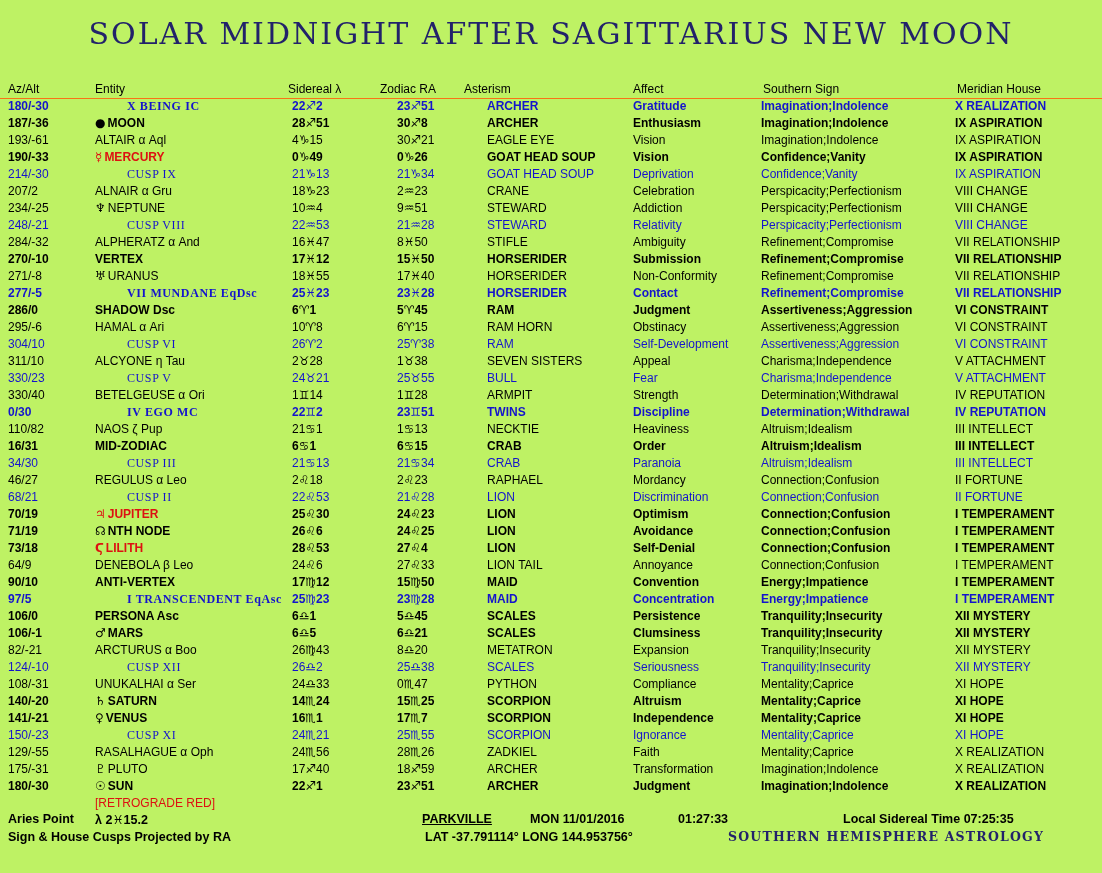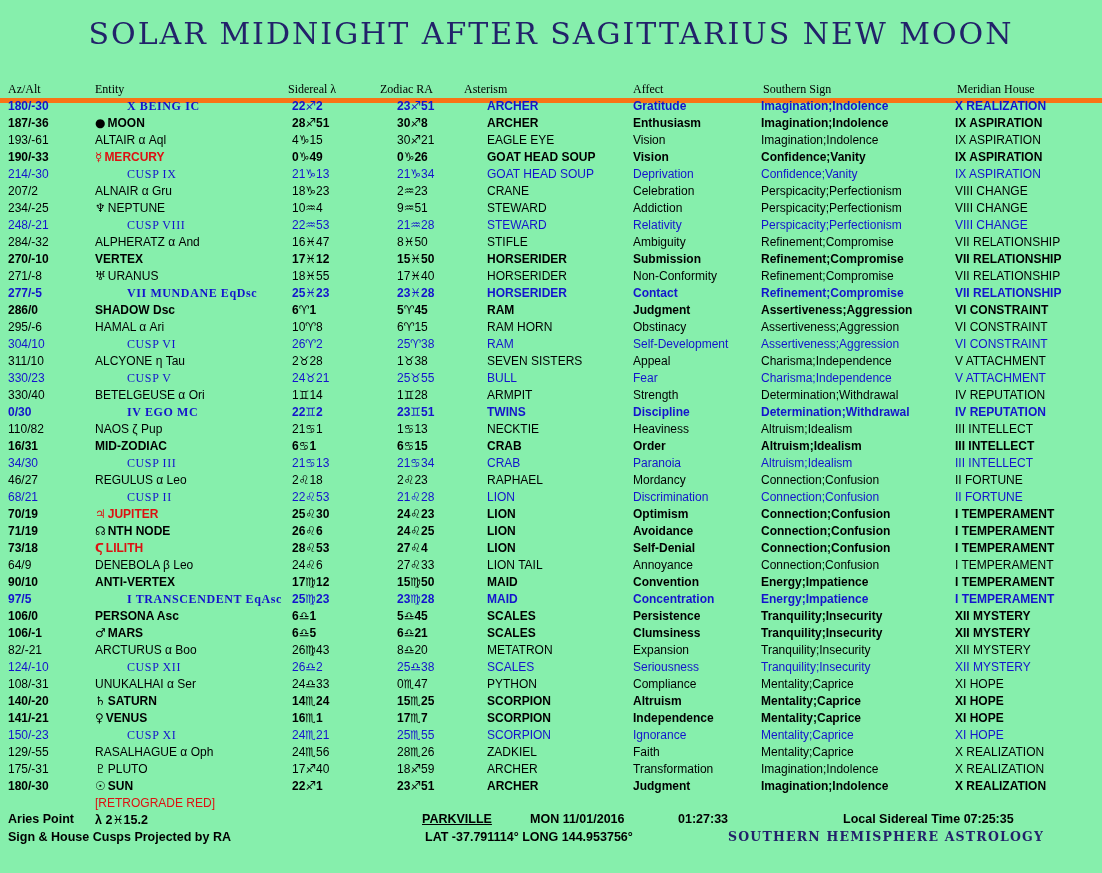--- a/index.html
+++ b/index.html
@@ -1,23 +1,23 @@
 <!DOCTYPE html>
 <html style="--blue: #1414cc; --navy: #22226a; --red: #dd1111;"><head>
 <meta charset="utf-8">
 <style>
   html,body{margin:0;padding:0;background:#fff;}
-  #page{position:relative;width:1102px;height:873px;background:#86efac;overflow:hidden;
+  #page{position:relative;width:1102px;height:873px;background:#bef264;overflow:hidden;
         font-family:"Liberation Sans","DejaVu Sans",sans-serif;color:#000;}
   .title{position:absolute;top:16px;left:0;width:100%;text-align:center;
          font-family:"DejaVu Serif","Liberation Serif",serif;font-size:30px;font-weight:500;
          letter-spacing:2px;color:var(--navy,#22226a);white-space:nowrap;}
   
   .hdr{position:absolute;top:81px;left:0;width:1102px;height:17px;font-size:12px;
-       border-bottom:5px solid #f97316;font-family:Liberation Serif, serif;}
+       border-bottom:1px solid #f97316;}
   .hdr span{position:absolute;top:1px;white-space:nowrap;}
   .h0{left:8px}.h1{left:95px}.h2{left:288px}.h3{left:380px}.h4{left:464px}
   .h5{left:633px}.h6{left:763px}.h7{left:957px}
   
   #rows{position:absolute;top:98px;left:0;width:990px;}
   .row{position:relative;height:17px;font-size:12px;white-space:nowrap;}
   .row > span{position:absolute;top:1px;}
   .c-az{left:8px}.c-entity{left:95px}.c-lon{left:292px}.c-ra{left:397px}
   .c-ast{left:487px}.c-affect{left:633px}.c-sign{left:761px}.c-house{left:955px}
   .c-entity span{position:static;}

